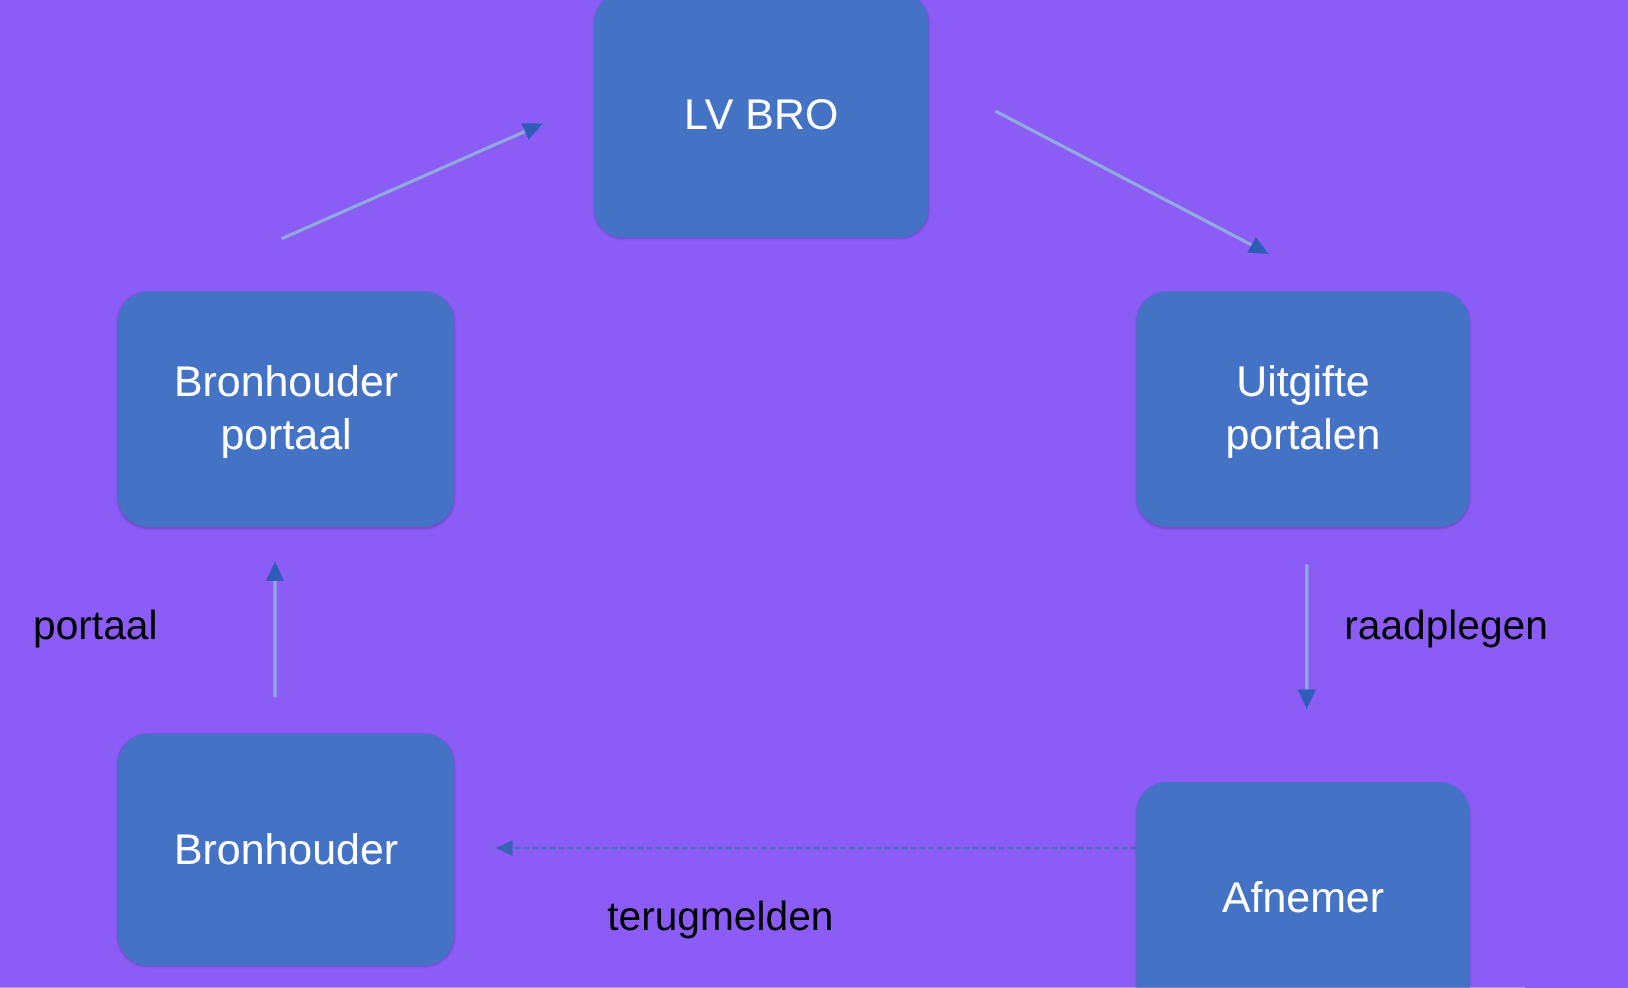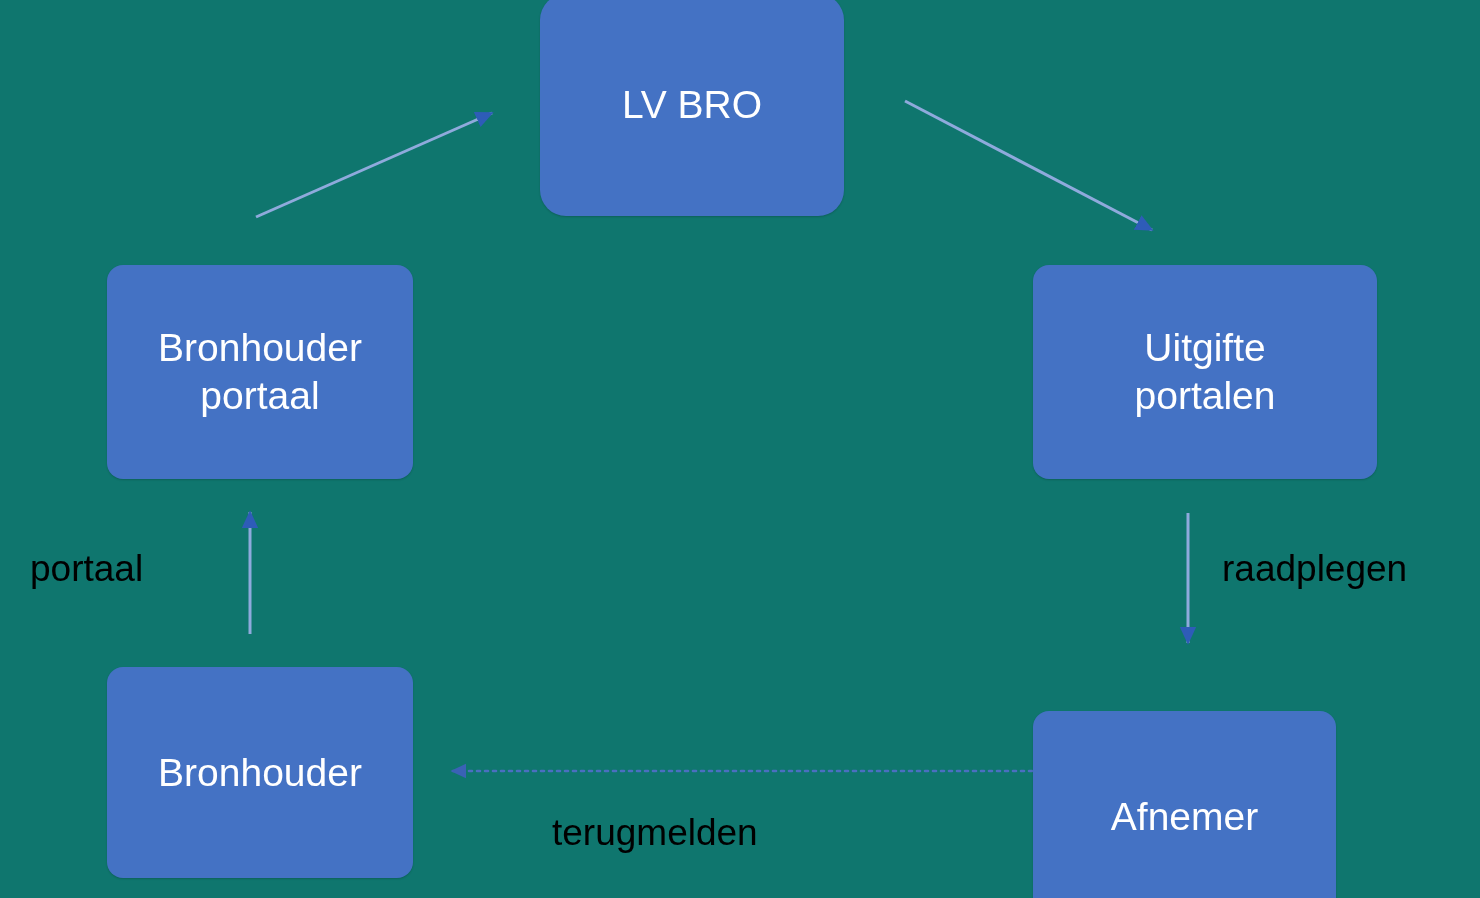--- a/index.html
+++ b/index.html
@@ -7,48 +7,48 @@
     padding: 0;
     background: #ffffff;
   }
   body {
     font-family: "Liberation Sans", sans-serif;
   }
   #canvas {
     position: relative;
     width: 1480px;
     height: 898px;
-    background: #0f766e;
+    background: #8b5cf6;
     overflow: hidden;
   }
   .node {
     position: absolute;
     background: #4472C4;
-    border-radius: 16px;
+    border-radius: 28px;
     color: #ffffff;
     display: flex;
     align-items: center;
     justify-content: center;
     text-align: center;
     line-height: 1.22;
     font-size: 39px;
     font-weight: 400;
     font-family: "Liberation Sans", sans-serif;
     box-sizing: border-box;
     padding: 4px 10px;
     box-shadow: 0 1px 2px rgba(0,0,0,0.18);
   }
   .node-label {
     display: block;
     white-space: pre-line;
   }
   
   #node-lvbro      { left: 540px;  top: -6px;  width: 304px; height: 222px; border-radius: 26px; }
   #node-bronportaal{ left: 107px;  top: 265px; width: 306px; height: 214px; }
-  #node-uitgifte   { left: 1033px; top: 265px; width: 344px; height: 214px; }
+  #node-uitgifte   { left: 1033px; top: 265px; width: 303px; height: 214px; }
   #node-bronhouder { left: 107px;  top: 667px; width: 306px; height: 211px; }
   #node-afnemer    { left: 1033px; top: 667px; width: 303px; height: 211px; margin-top: 44px; }
 
   .edge-layer {
     position: absolute;
     left: 0;
     top: 0;
     width: 1480px;
     height: 898px;
     pointer-events: none;

